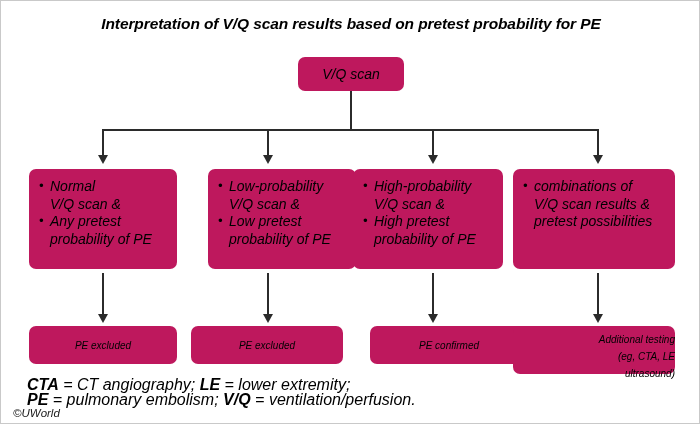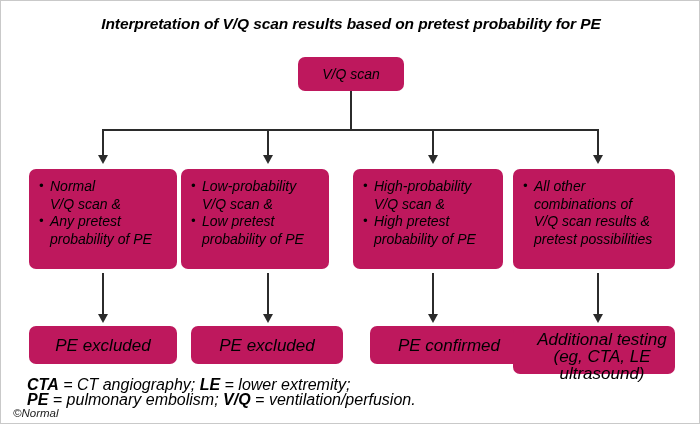--- a/index.html
+++ b/index.html
@@ -55,31 +55,31 @@
     font-size: 14px;
     line-height: 17.5px;
   }
   .box-result {
     top: 325px;
     height: 38px;
     display: flex;
     align-items: center;
     justify-content: center;
     text-align: center;
-    font-size: 17px;
+    font-size: 10px;
     line-height: 17px;
   }
   .box-result.tall {
     height: 48px;
     top: 325px;
     align-items: flex-start;
     padding-top: 5px;
   }
   .c1 { left: 28px;  width: 148px; }
-  .c2 { left: 180px; width: 148px; }
+  .c2 { left: 207px; width: 148px; }
   .c3 { left: 352px; width: 150px; }
   .c4 { left: 512px; width: 162px; }
 
   .r1 { left: 28px;  width: 148px; }
   .r2 { left: 190px; width: 152px; }
   .r3 { left: 352px; width: 158px; margin-left: 17px; }
   .r4 { left: 512px; width: 162px; }
 
   ul.bullets {
     margin: 0;
@@ -211,21 +211,20 @@
           <span>probability of PE</span>
         </span>
       </li>
     </ul>
   </div>
 
   <div class="box box-criteria c4">
     <ul class="bullets">
       <li>
         <span class="lines">
-          <span>All other</span>
           <span>combinations of</span>
           <span>V/Q scan results &amp;</span>
           <span>pretest possibilities</span>
         </span>
       </li>
     </ul>
   </div>
 
   <div class="vline" style="left:101px; top:272px; height:44px;"></div>
   <div class="arrow-head" style="left:97px; top:313px;"></div>
@@ -245,31 +244,31 @@
 
   <div class="box box-result r2">
     <span>PE excluded</span>
   </div>
 
   <div class="box box-result r3">
     <span>PE confirmed</span>
   </div>
 
   <div class="box box-result tall r4">
-    <span class="lines" style="text-align:center; width:100%; padding-left:16px; box-sizing:border-box;">
+    <span class="lines" style="text-align:right; width:100%; padding-left:16px; box-sizing:border-box;">
       <span>Additional testing</span>
       <span>(eg, CTA, LE</span>
       <span>ultrasound)</span>
     </span>
   </div>
 
   <div class="footnote">
     <div>
       <b>CTA</b><span> = CT angiography; </span><b>LE</b><span> = lower extremity;</span>
     </div>
     <div>
       <b>PE</b><span> = pulmonary embolism; </span><b>V/Q</b><span> = ventilation/perfusion.</span>
     </div>
   </div>
 
-  <div class="copyright">©Normal</div>
+  <div class="copyright">©UWorld</div>
 
 </div>
 
 </body></html>

